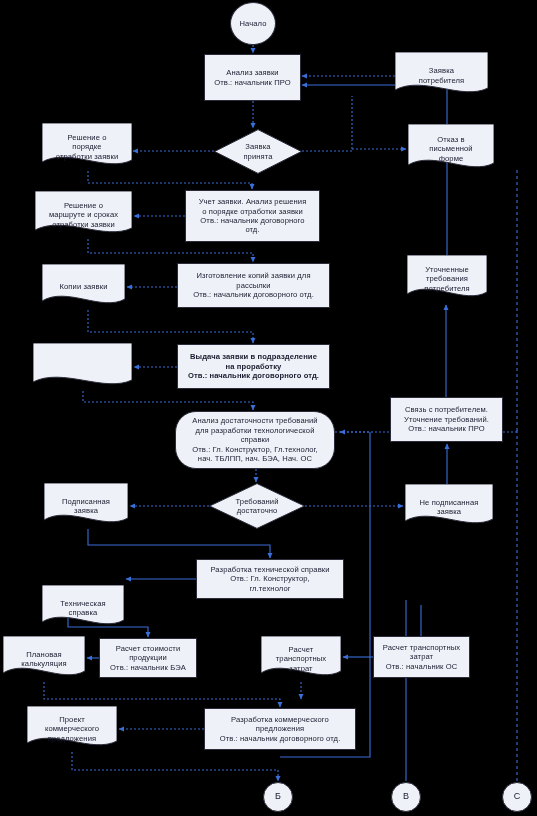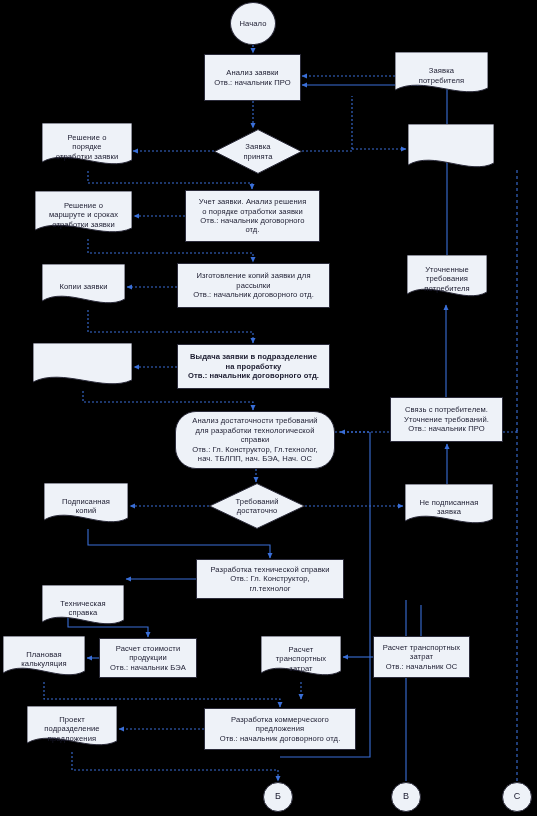--- a/index.html
+++ b/index.html
@@ -131,20 +131,23 @@
         <svg class="dia" viewBox="0 0 88 45" preserveAspectRatio="none">
           <path d="M44,0.6 L87.4,22.5 L44,44.4 L0.6,22.5 Z" fill="#eef2f8" stroke="#2b2b3a" stroke-width="1"></path>
         </svg>
         <span class="txt">Заявка
 принята</span>
       </div>
       <div class="node docshape" style="left: 408px; top: 124px; width: 86px; height: 50px;">
         <svg class="paper" viewBox="0 0 86 50" preserveAspectRatio="none">
           <path d="M0,0 L86,0 L86,39 C61.919999999999995,52 25.8,26 0,41 Z" fill="#eef2f8" stroke="#2b2b3a" stroke-width="1"></path>
         </svg>
+        <span class="txt">Отказ в
+письменной
+форме</span>
       </div>
       <div class="node docshape" style="left: 42px; top: 123px; width: 90px; height: 48px;">
         <svg class="paper" viewBox="0 0 90 48" preserveAspectRatio="none">
           <path d="M0,0 L90,0 L90,37 C64.8,50 27,24 0,39 Z" fill="#eef2f8" stroke="#2b2b3a" stroke-width="1"></path>
         </svg>
         <span class="txt">Решение о
 порядке
 отработки заявки</span>
       </div>
       <div class="node proc" style="left: 185px; top: 190px; width: 135px; height: 52px;">
@@ -207,21 +210,21 @@
           <path d="M48,0.6 L95.4,23 L48,45.4 L0.6,23 Z" fill="#eef2f8" stroke="#2b2b3a" stroke-width="1"></path>
         </svg>
         <span class="txt">Требований
 достаточно</span>
       </div>
       <div class="node docshape" style="left: 44px; top: 483px; width: 84px; height: 46px;">
         <svg class="paper" viewBox="0 0 84 46" preserveAspectRatio="none">
           <path d="M0,0 L84,0 L84,35 C60.48,48 25.2,22 0,37 Z" fill="#eef2f8" stroke="#2b2b3a" stroke-width="1"></path>
         </svg>
         <span class="txt">Подписанная
-копий</span>
+заявка</span>
       </div>
       <div class="node docshape" style="left: 405px; top: 484px; width: 88px; height: 46px;">
         <svg class="paper" viewBox="0 0 88 46" preserveAspectRatio="none">
           <path d="M0,0 L88,0 L88,35 C63.36,48 26.4,22 0,37 Z" fill="#eef2f8" stroke="#2b2b3a" stroke-width="1"></path>
         </svg>
         <span class="txt">Не подписанная
 заявка</span>
       </div>
       <div class="node proc" style="left: 196px; top: 559px; width: 148px; height: 40px;">
         <span class="txt">Разработка технической справки
@@ -263,21 +266,21 @@
       <div class="node proc" style="left: 204px; top: 708px; width: 152px; height: 42px;">
         <span class="txt">Разработка коммерческого
 предложения
 Отв.: начальник договорного отд.</span>
       </div>
       <div class="node docshape" style="left: 27px; top: 706px; width: 90px; height: 46px;">
         <svg class="paper" viewBox="0 0 90 46" preserveAspectRatio="none">
           <path d="M0,0 L90,0 L90,35 C64.8,48 27,22 0,37 Z" fill="#eef2f8" stroke="#2b2b3a" stroke-width="1"></path>
         </svg>
         <span class="txt">Проект
-подразделение
+коммерческого
 предложения</span>
       </div>
       <div class="node circ" style="left: 263px; top: 782px; width: 30px; height: 30px;">
         <span class="txt">Б</span>
       </div>
       <div class="node circ" style="left: 391px; top: 782px; width: 30px; height: 30px;">
         <span class="txt">В</span>
       </div>
       <div class="node circ" style="left: 502px; top: 782px; width: 30px; height: 30px;">
         <span class="txt">С</span>

